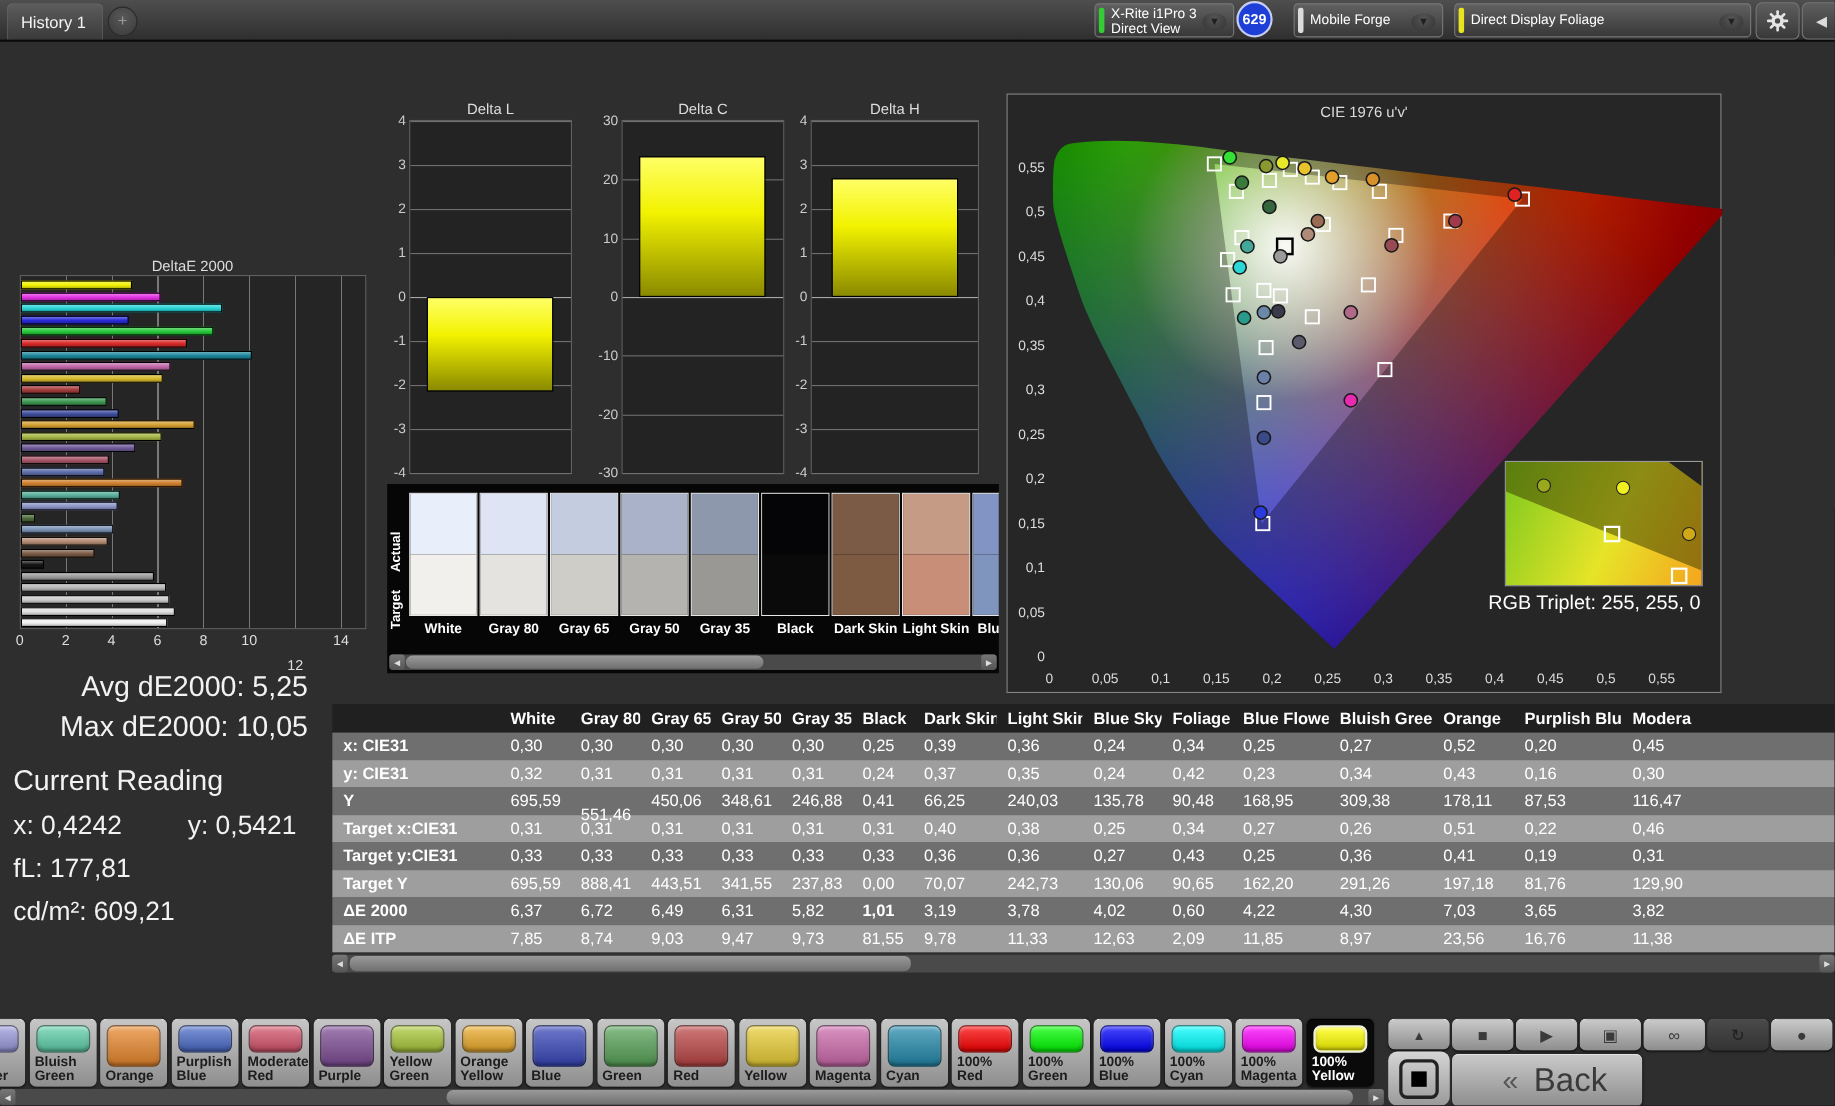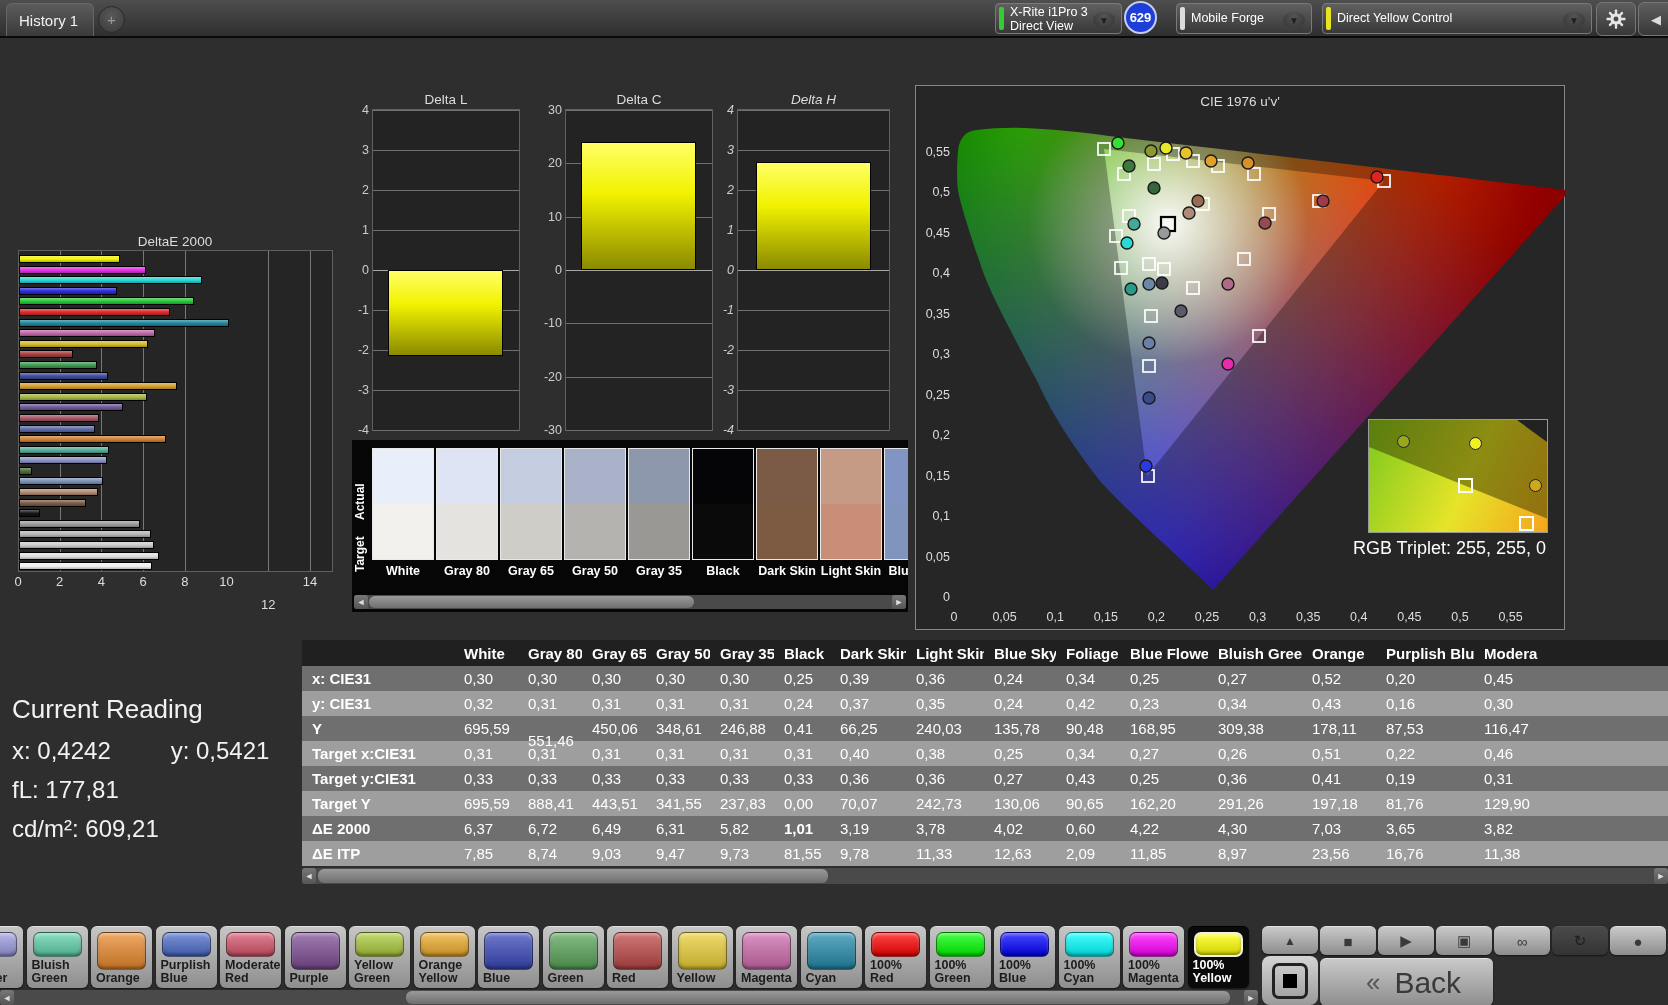--- a/index.html
+++ b/index.html
@@ -148,21 +148,21 @@
     <div class="dd" style="left:1176px;width:136px;">
       <div class="stripe" style="background:#dcdcdc;"></div>
       <div class="ddtext single">Mobile Forge</div>
       <span class="chev">
           <span>▼</span>
         </span>
     </div>
 
     <div class="dd" style="left:1322px;width:270px;">
       <div class="stripe" style="background:#e8e520;"></div>
-      <div class="ddtext single">Direct Yellow Control</div>
+      <div class="ddtext single">Direct Display Foliage</div>
       <span class="chev">
           <span>▼</span>
         </span>
     </div>
 
     <div class="sqbtn" style="left:1596px;width:38px;">
       <svg width="22" height="22" viewBox="0 0 24 24">
         <g fill="#e5e5e5">
           <rect x="10.7" y="1.5" width="2.6" height="5" rx="1"></rect>
           <rect x="10.7" y="17.5" width="2.6" height="5" rx="1"></rect>
@@ -222,20 +222,24 @@
         <span style="left: 41.72px;">2</span>
         <span style="left: 83.44px;">4</span>
         <span style="left: 125.16px;">6</span>
         <span style="left: 166.88px;">8</span>
         <span style="left: 208.6px;">10</span>
         <span style="left: 250.32px; margin-top: 23px;">12</span>
         <span style="left: 292.04px;">14</span>
       </div>
   </div>
 
+  <div class="avgmax">
+    <div>Avg dE2000: 5,25</div>
+    <div>Max dE2000: 10,05</div>
+  </div>
 
   <div class="reading">
     <div>Current Reading</div>
     <div class="row2">
       <span class="xv">x: 0,4242</span>
       <span>y: 0,5421</span>
     </div>
     <div class="small">fL: 177,81</div>
     <div class="small">cd/m²: 609,21</div>
   </div>
@@ -277,21 +281,21 @@
         <span class="dtick" style="top: 153px;">0</span>
         <div class="dgl" style="top: 213px;"></div>
         <span class="dtick" style="top: 206px;">-10</span>
         <div class="dgl" style="top: 267px;"></div>
         <span class="dtick" style="top: 260px;">-20</span>
         <div class="dgl" style="top: 320px;"></div>
         <span class="dtick" style="top: 313px;">-30</span>
         <div class="dbar" style="height: 128px; top: 32px;"></div>
       </div>
     </div>
-  <div class="delta" id="dH" style="left:737px;top:92px;width:153px;font-style:italic;">
+  <div class="delta" id="dH" style="left:737px;top:92px;width:153px;">
       <div class="ctitle">Delta H</div>
       <div class="dplot">
         <div class="dgl" style="top: 0px;"></div>
         <span class="dtick" style="top: -7px;">4</span>
         <div class="dgl" style="top: 40px;"></div>
         <span class="dtick" style="top: 33px;">3</span>
         <div class="dgl" style="top: 80px;"></div>
         <span class="dtick" style="top: 73px;">2</span>
         <div class="dgl" style="top: 120px;"></div>
         <span class="dtick" style="top: 113px;">1</span>

